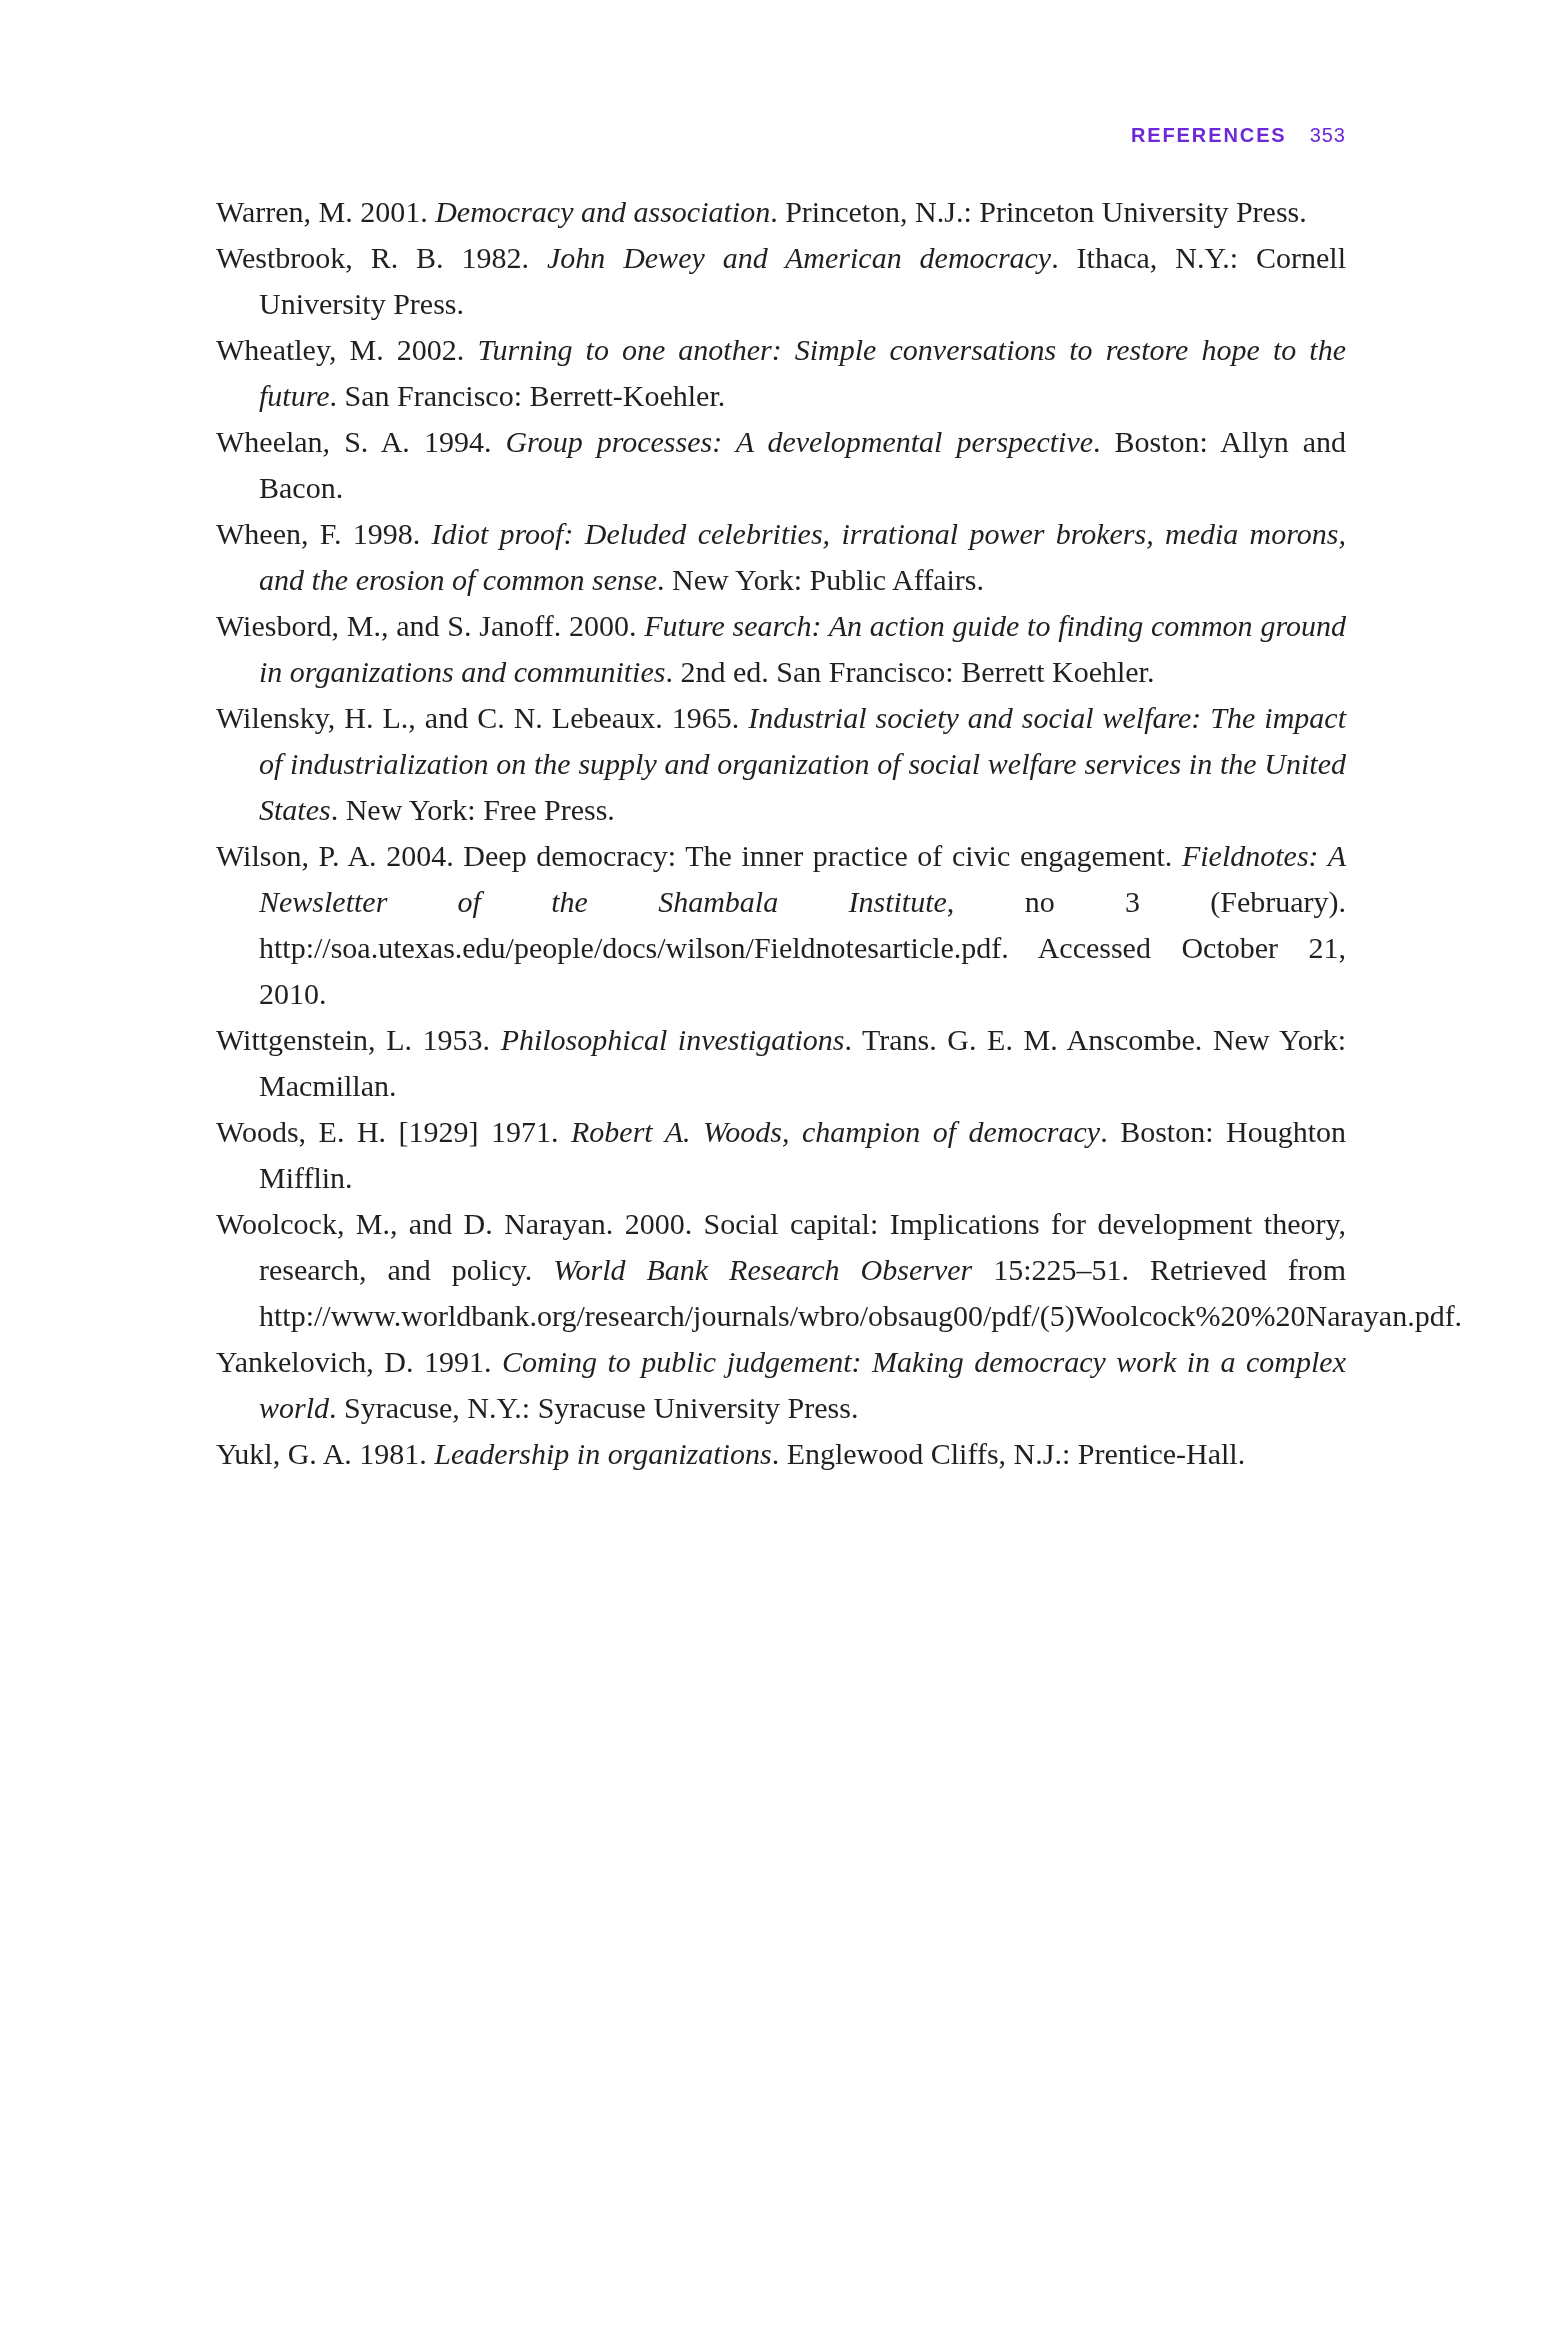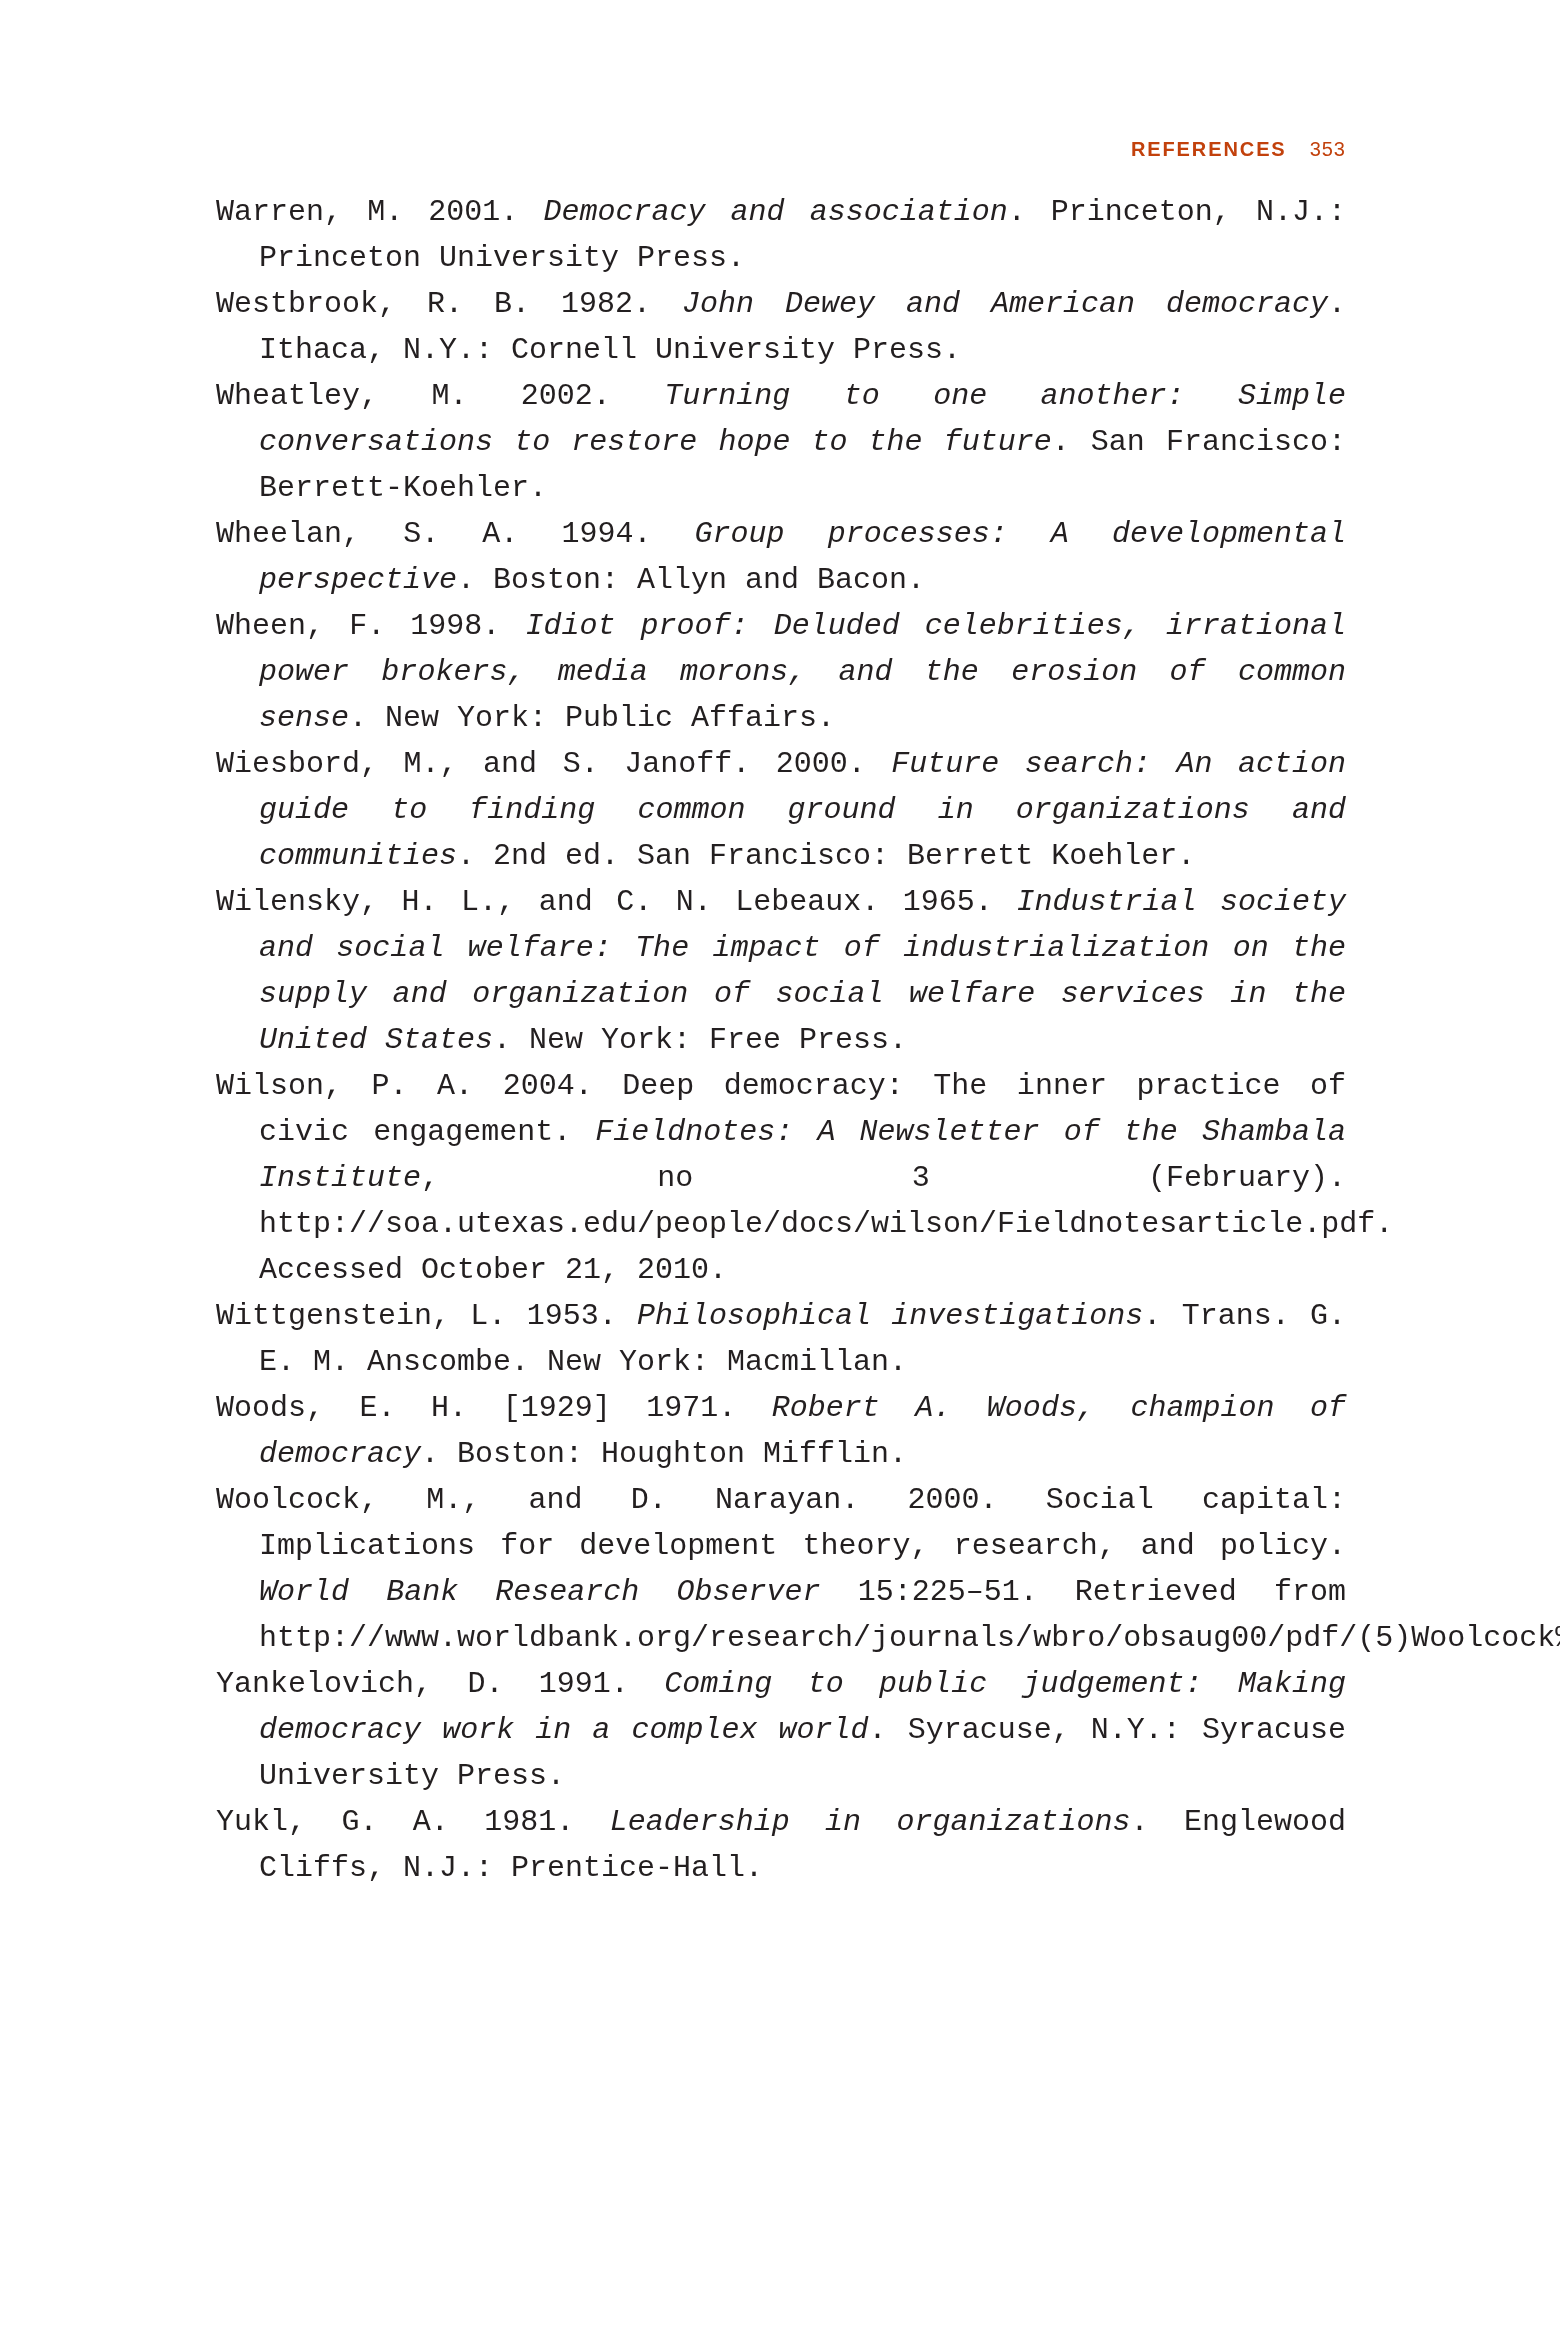--- a/index.html
+++ b/index.html
@@ -1,27 +1,27 @@
 <!DOCTYPE html>
 <html><head>
 <meta charset="utf-8">
 <style>
   html, body { margin: 0; padding: 0; background: #ffffff; }
   body { width: 1561px; height: 2341px; position: relative; overflow: hidden; }
   .page-header {
     position: absolute; top: 124px; right: 215px;
     font-family: "Liberation Sans", sans-serif;
-    font-size: 20px; color: #c2410c;
-    display: flex; align-items: baseline; gap: 23px; margin-top: 14px;
+    font-size: 20px; color: #6d28d9;
+    display: flex; align-items: baseline; gap: 23px;
   }
   .running-head { font-weight: bold; letter-spacing: 1.9px; }
   .page-number { font-weight: normal; letter-spacing: 1px; }
   .refs {
     position: absolute; top: 189px; left: 216px; width: 1130px;
-    font-family: Liberation Mono, monospace;
+    font-family: Liberation Serif, serif;
     font-size: 30px; line-height: 46px; color: #231f20;
   }
   .ref {
     margin: 0; padding-left: 43px; text-indent: -43px;
     text-align: justify;
   }
   .ref i { font-style: italic; }
 </style>
 </head>
 <body>

